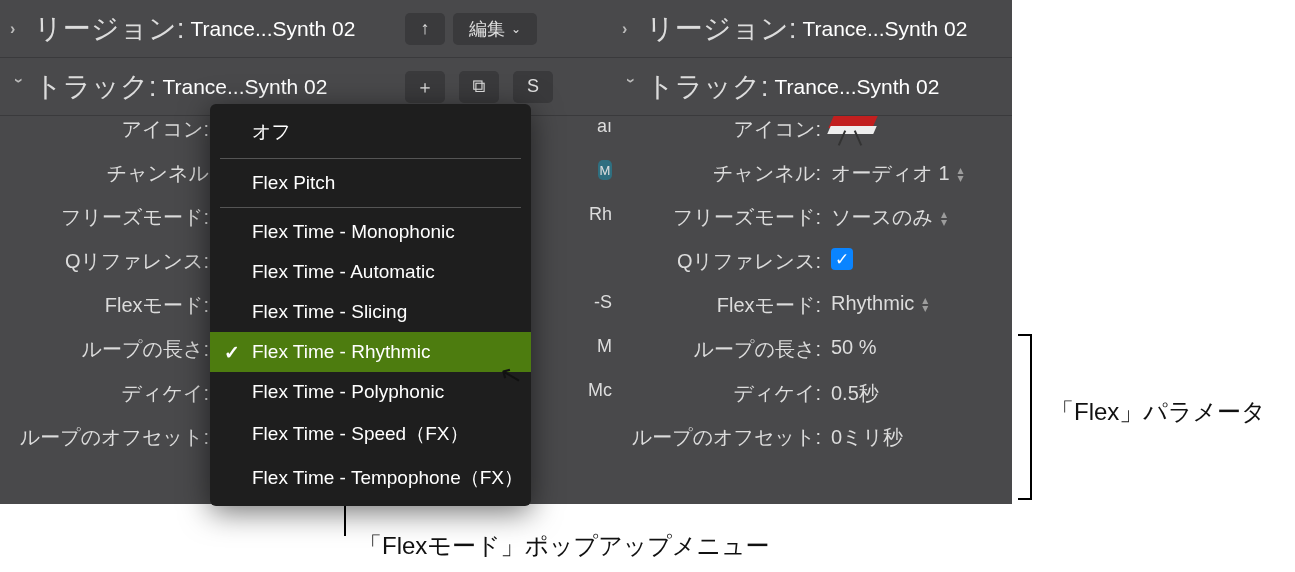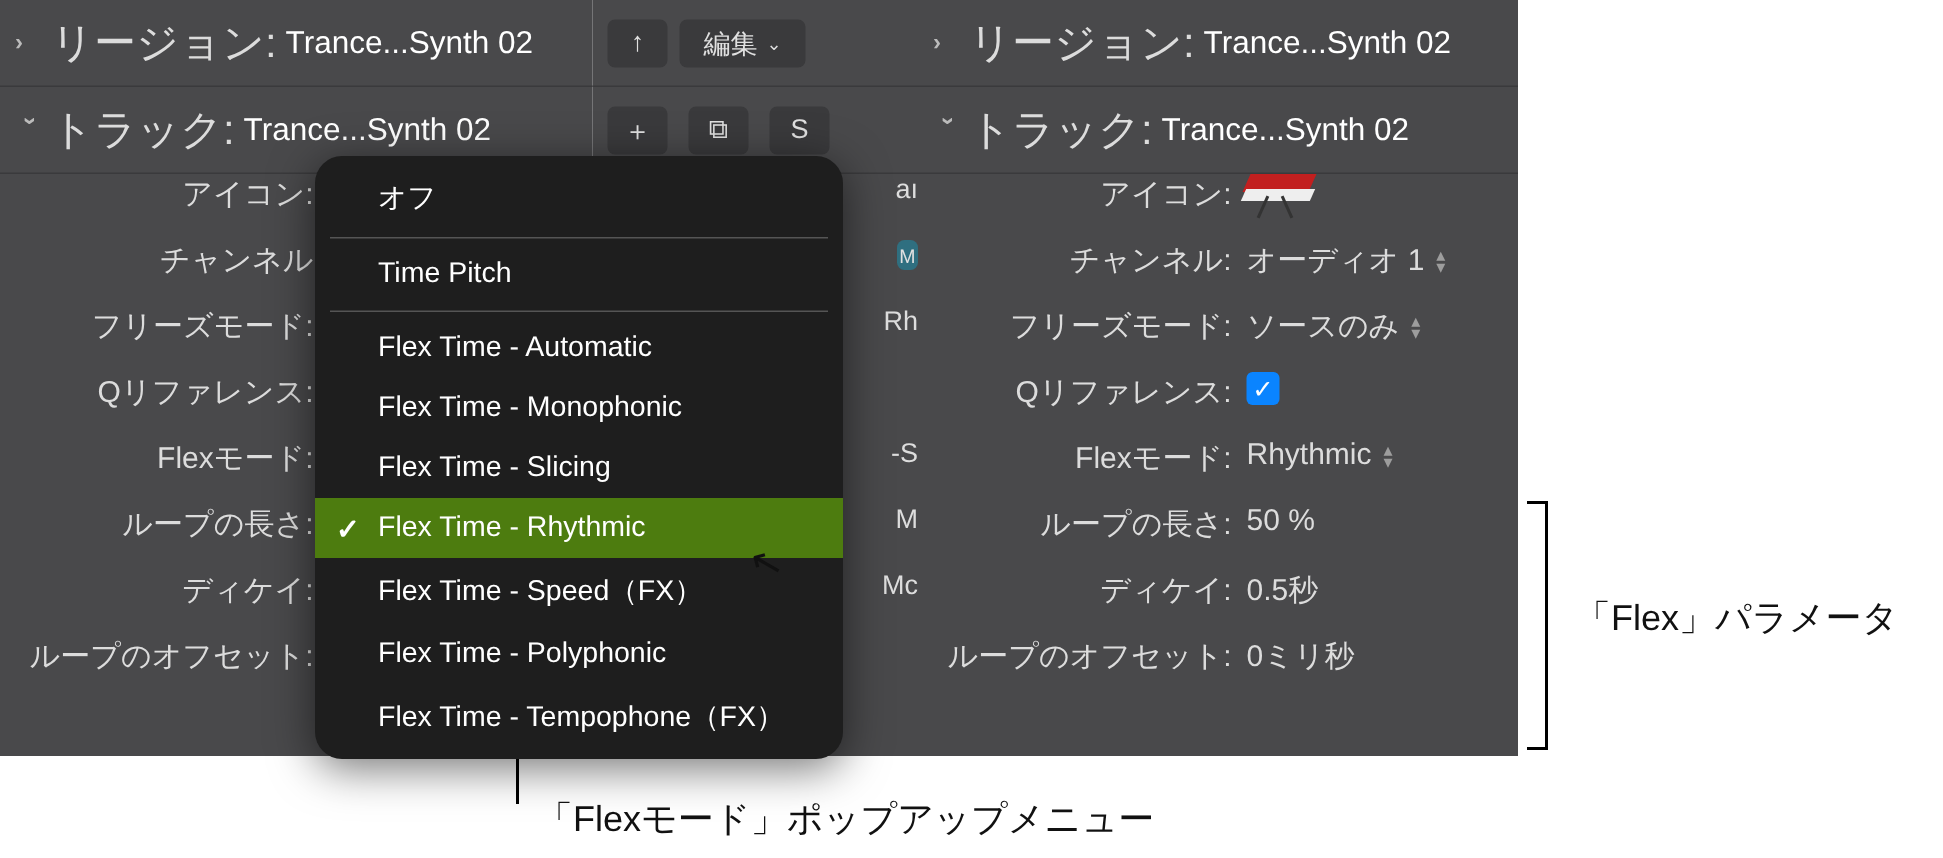--- a/index.html
+++ b/index.html
@@ -17,22 +17,22 @@
     .hdr-row .val  { font-size: 21px; margin-left: 6px; color: #fff; }
 
     .prop-row { display: flex; align-items: flex-start; height: 44px; }
     .prop-label { width: 215px; text-align: right; font-size: 20px; padding-right: 6px; }
     .prop-val   { display: flex; align-items: center; font-size: 20px; padding-left: 4px; }
     .updown { margin-left: 8px; line-height: 8px; font-size: 12px; color: #9d9d9d; }
 
     .checkbox { width: 22px; height: 22px; border-radius: 4px; background: #0a84ff; display: flex; align-items: center; justify-content: center; color: #fff; font-size: 17px; }
 
     
-    .popup { position: absolute; left: 210px; top: 104px; width: 352px;
-             background: #1e1e1e; color: #fff; border-radius: 18px;
+    .popup { position: absolute; left: 210px; top: 104px; width: 321px;
+             background: #1e1e1e; color: #fff; border-radius: 6px;
              box-shadow: 0 6px 30px rgba(0,0,0,.55); padding: 6px 0;
              font-size: 19px; z-index: 5; }
     .popup .item { padding: 9px 18px 9px 42px; position: relative; white-space: nowrap; }
     .popup .sep  { height: 0; border-top: 1px solid #555; margin: 4px 10px; }
     .popup .item.sel { background: #4d7c0f; }
     .popup .item.sel::before { content: "✓"; position: absolute; left: 14px; font-weight: 600; }
     .cursor { position: absolute; left: 500px; top: 360px; font-size: 26px; color: #111; z-index: 6; transform: rotate(-15deg); }
 
     .tb-row1 { display:flex; align-items:center; height:58px; padding:0 10px; gap:8px; border-bottom:1px solid #3a3a3c;}
     .tb-row2 { display:flex; align-items:center; height:58px; padding:0 10px; gap:14px; border-bottom:1px solid #3a3a3c;}
@@ -130,28 +130,28 @@
       <span class="peek">M</span>
     </div>
   <div class="prop-row" style="position:relative;">
       <span class="peek">Mc</span>
     </div>
 </div>
 
 <div class="popup">
   <div class="item">オフ</div>
   <div class="sep"></div>
-  <div class="item">Time Pitch</div>
+  <div class="item">Flex Pitch</div>
   <div class="sep"></div>
+  <div class="item">Flex Time - Monophonic</div>
   <div class="item">Flex Time - Automatic</div>
-  <div class="item">Flex Time - Monophonic</div>
   <div class="item">Flex Time - Slicing</div>
   <div class="item sel">Flex Time - Rhythmic</div>
+  <div class="item">Flex Time - Polyphonic</div>
   <div class="item">Flex Time - Speed（FX）</div>
-  <div class="item">Flex Time - Polyphonic</div>
   <div class="item">Flex Time - Tempophone（FX）</div>
 </div>
 <div class="cursor">↖</div>
 
 <div class="panel right">
   <div class="hdr-row">
     <span class="chev">›</span>
     <span class="lbl">リージョン:</span>
     <span class="val">Trance...Synth 02</span>
   </div>

